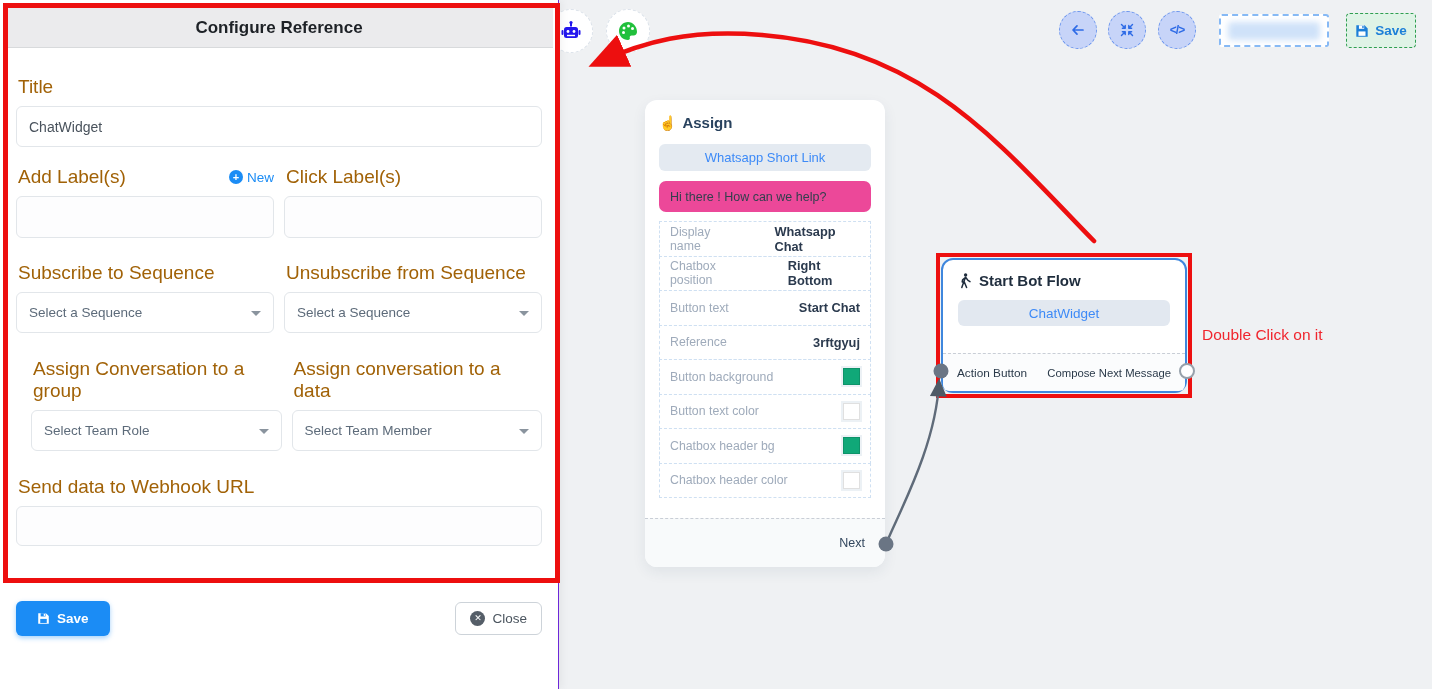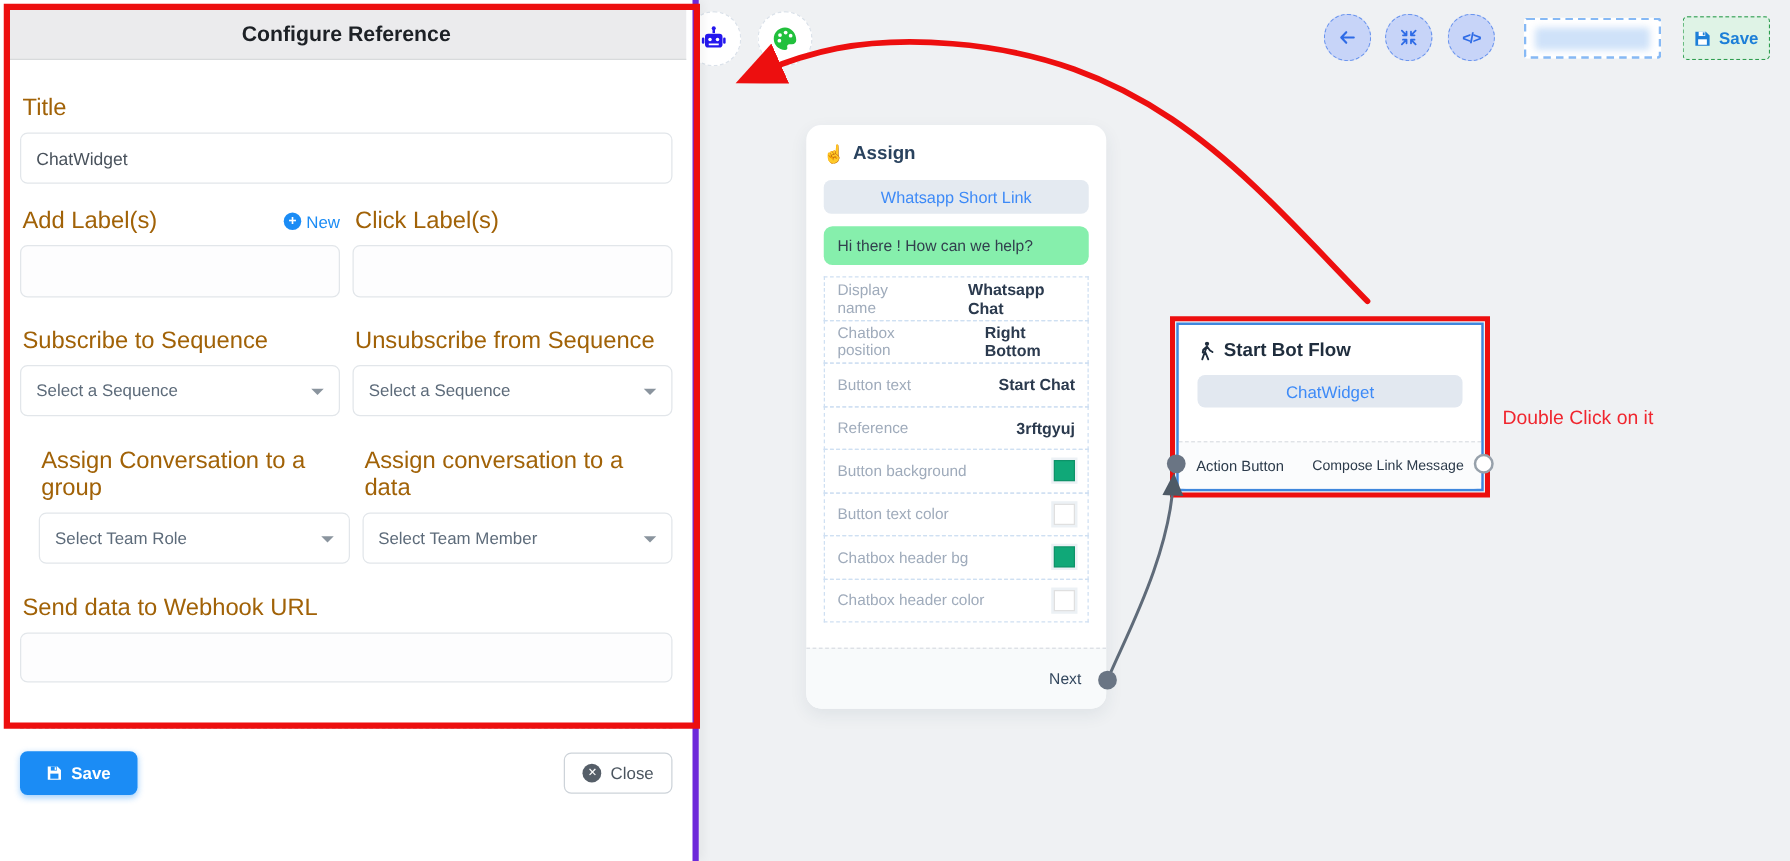--- a/index.html
+++ b/index.html
@@ -8,21 +8,21 @@
     font-family:"Liberation Sans", sans-serif;
     background:#eff1f3;
     position:relative;
     color:#2b3440;
   }
 
   
   .panel {
     position:absolute; left:0; top:0; width:559px; height:689px;
     background:#fff; z-index:5;
-    border-right:5px solid #6d28d9;
+    border-right:1px solid #6d28d9;
     box-shadow:3px 0 8px rgba(0,0,0,.05);
     padding-top:8px;
   }
   .panel-header {
     height:40px; margin:0 5px 0 5px;
     background:#ebebed; border-bottom:1px solid #d8dadc;
     display:flex; align-items:center; justify-content:center;
     font-size:17px; font-weight:bold; color:#1d2126;
   }
   .panel-body { padding:0 16px; }
@@ -119,21 +119,21 @@
     font-size:15px; font-weight:bold; color:#29425e;
   }
   .touch-glyph { font-size:14px; color:#2b4a6b; }
   .shortlink-btn {
     margin-top:13px; height:27px; background:#e4eaf1; border:none; border-radius:6px;
     width:100%; color:#3d8af7; font-size:13px; cursor:pointer;
     display:flex; align-items:center; justify-content:center;
     font-family:"Liberation Sans", sans-serif;
   }
   .msg-bubble {
-    margin-top:10px; height:31px; background:#86efac; border-radius:7px;
+    margin-top:10px; height:31px; background:#ec4899; border-radius:7px;
     display:flex; align-items:center; padding:0 11px;
     font-size:12.5px; color:#32404e; cursor:pointer;
   }
   .config-table { margin-top:10px; }
   .arow {
     border:1px dashed #cfe0f2; margin-top:-1px;
     height:35.5px; display:flex; align-items:center; justify-content:space-between;
     padding:0 10px;
     gap:36px;
   }
@@ -144,21 +144,21 @@
     position:absolute; left:0; right:0; bottom:0; height:49px;
     border-top:1px dashed #c9ced6; background:#f8fafb;
     border-radius:0 0 12px 12px;
     display:flex; align-items:center; justify-content:flex-end; padding-right:20px;
     font-size:12.5px; color:#33475e;
   }
 
   
   .flow-node {
     position:absolute; left:941px; top:258px; width:246px; height:135px;
-    background:#fff; border:2px solid #3f87dd; border-radius:0; z-index:2;
+    background:#fff; border:2px solid #3f87dd; border-radius:12px; z-index:2;
   }
   .node-inner { padding:12px 15px 0 15px; }
   .node-title {
     display:flex; align-items:center; gap:7px;
     font-size:15px; font-weight:bold; color:#1f2d3d;
   }
   .node-btn {
     margin-top:11px; height:26px; background:#e2e8f0; border:none; border-radius:6px;
     width:100%; color:#3d8af7; font-size:13.5px; cursor:pointer;
     display:flex; align-items:center; justify-content:center;
@@ -301,21 +301,21 @@
       <svg class="icon-svg" width="14" height="16" viewBox="0 0 14 16">
         <circle cx="7.6" cy="2" r="1.7" fill="#1f2d3d"></circle>
         <path d="M7.6 4.2 L6 8.2 L3.8 14.5 M6 8.2 L8.6 14.5 M7.6 4.2 L4.6 6.8 L4.2 9 M7.6 4.2 L10 7.4 L12 8.6" stroke="#1f2d3d" stroke-width="1.5" fill="none" stroke-linecap="round" stroke-linejoin="round"></path>
       </svg>
       <span>Start Bot Flow</span>
     </div>
     <button class="node-btn">ChatWidget</button>
   </div>
   <div class="node-footer">
     <span class="port-label-left">Action Button</span>
-    <span class="port-label-right">Compose Link Message</span>
+    <span class="port-label-right">Compose Next Message</span>
   </div>
 </div>
 
 <div class="panel">
   <div class="panel-header">Configure Reference</div>
   <div class="panel-body">
 
     <label class="form-label mt-lg">Title</label>
     <input class="text-input" value="ChatWidget" style="">
 

